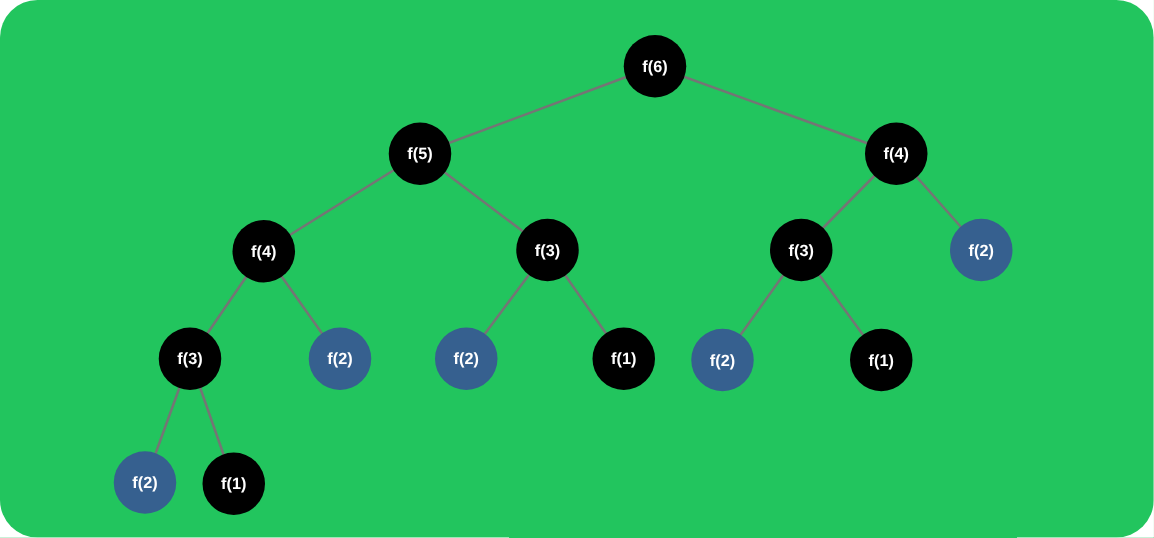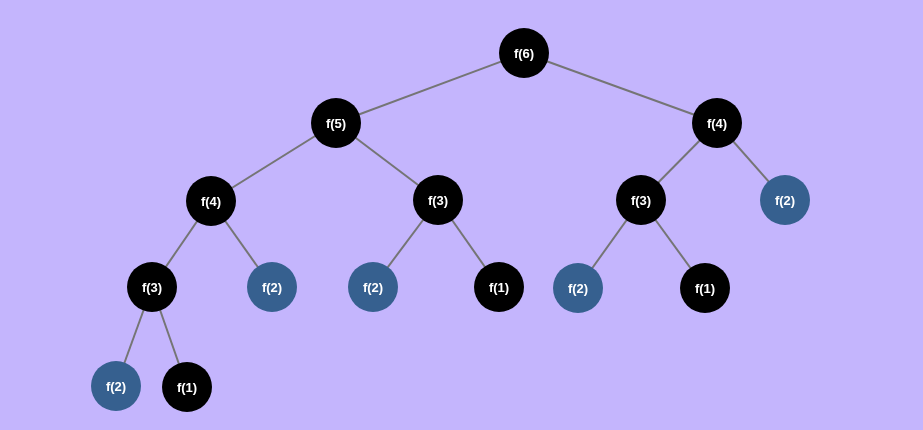--- a/index.html
+++ b/index.html
@@ -5,22 +5,23 @@
   html, body {
     margin: 0;
     padding: 0;
     background: #ffffff;
     font-family: "Liberation Sans", sans-serif;
   }
   .stage {
     position: relative;
     width: 923px;
     height: 430px;
-    background: #c4b5fd;
+    background: #22c55e;
     overflow: hidden;
+    border-radius: 30px;
   }
   svg {
     display: block;
   }
   .node-label {
     font-family: "Liberation Sans", "DejaVu Sans", sans-serif;
     font-weight: bold;
     font-size: 13px;
   }
 </style>

